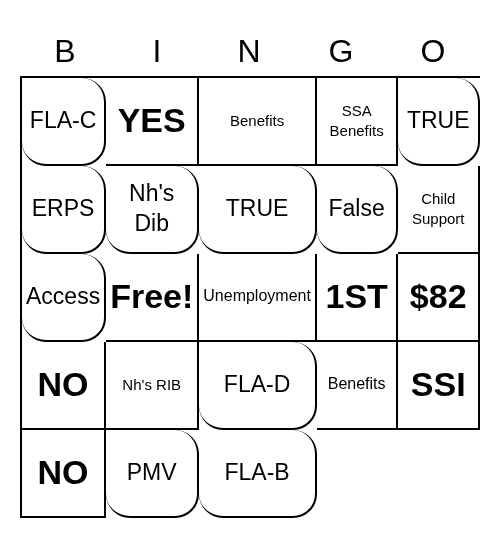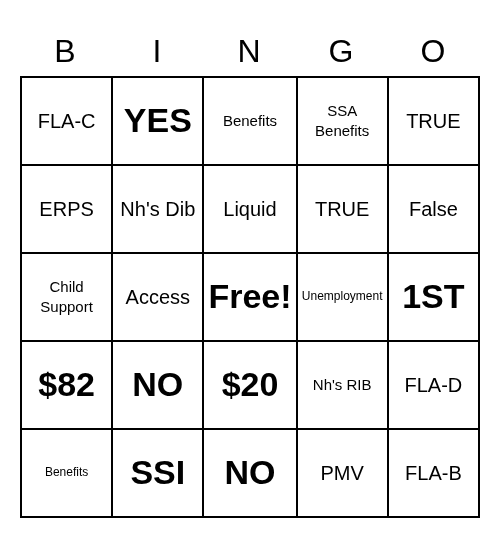--- a/index.html
+++ b/index.html
@@ -50,30 +50,31 @@
       display: flex;
       align-items: center;
       justify-content: center;
       text-align: center;
       padding: 6px 4px;
       font-size: 15px;
       line-height: 1.3;
     }
 
     .bingo-cell.large-text {
-      font-size: 20px;
+      font-size: 23px;
+      border-radius: 24px;
     }
 
     .bingo-cell.xlarge-text {
       font-size: 34px;
       font-weight: bold;
     }
 
     .bingo-cell.small-text {
-      font-size: 12px;
+      font-size: 16px;
     }
   </style>
 </head>
 <body>
 
 <div class="bingo-container">
   <div class="bingo-header">
   <div class="bingo-header-cell">B</div>
       <div class="bingo-header-cell">I</div>
       <div class="bingo-header-cell">N</div>
@@ -81,31 +82,29 @@
       <div class="bingo-header-cell">O</div>
     </div>
   <div class="bingo-grid">
   <div class="bingo-cell large-text">FLA-C</div>
       <div class="bingo-cell xlarge-text">YES</div>
       <div class="bingo-cell">Benefits</div>
       <div class="bingo-cell">SSA Benefits</div>
       <div class="bingo-cell large-text">TRUE</div>
       <div class="bingo-cell large-text">ERPS</div>
       <div class="bingo-cell large-text">Nh's Dib</div>
-      <div class="bingo-cell large-text">Liquid</div>
       <div class="bingo-cell large-text">TRUE</div>
       <div class="bingo-cell large-text">False</div>
       <div class="bingo-cell">Child Support</div>
       <div class="bingo-cell large-text">Access</div>
       <div class="bingo-cell xlarge-text">Free!</div>
       <div class="bingo-cell small-text">Unemployment</div>
       <div class="bingo-cell xlarge-text">1ST</div>
       <div class="bingo-cell xlarge-text">$82</div>
       <div class="bingo-cell xlarge-text">NO</div>
-      <div class="bingo-cell xlarge-text">$20</div>
       <div class="bingo-cell">Nh's RIB</div>
       <div class="bingo-cell large-text">FLA-D</div>
       <div class="bingo-cell small-text">Benefits</div>
       <div class="bingo-cell xlarge-text">SSI</div>
       <div class="bingo-cell xlarge-text">NO</div>
       <div class="bingo-cell large-text">PMV</div>
       <div class="bingo-cell large-text">FLA-B</div>
     </div>
 </div>
 

